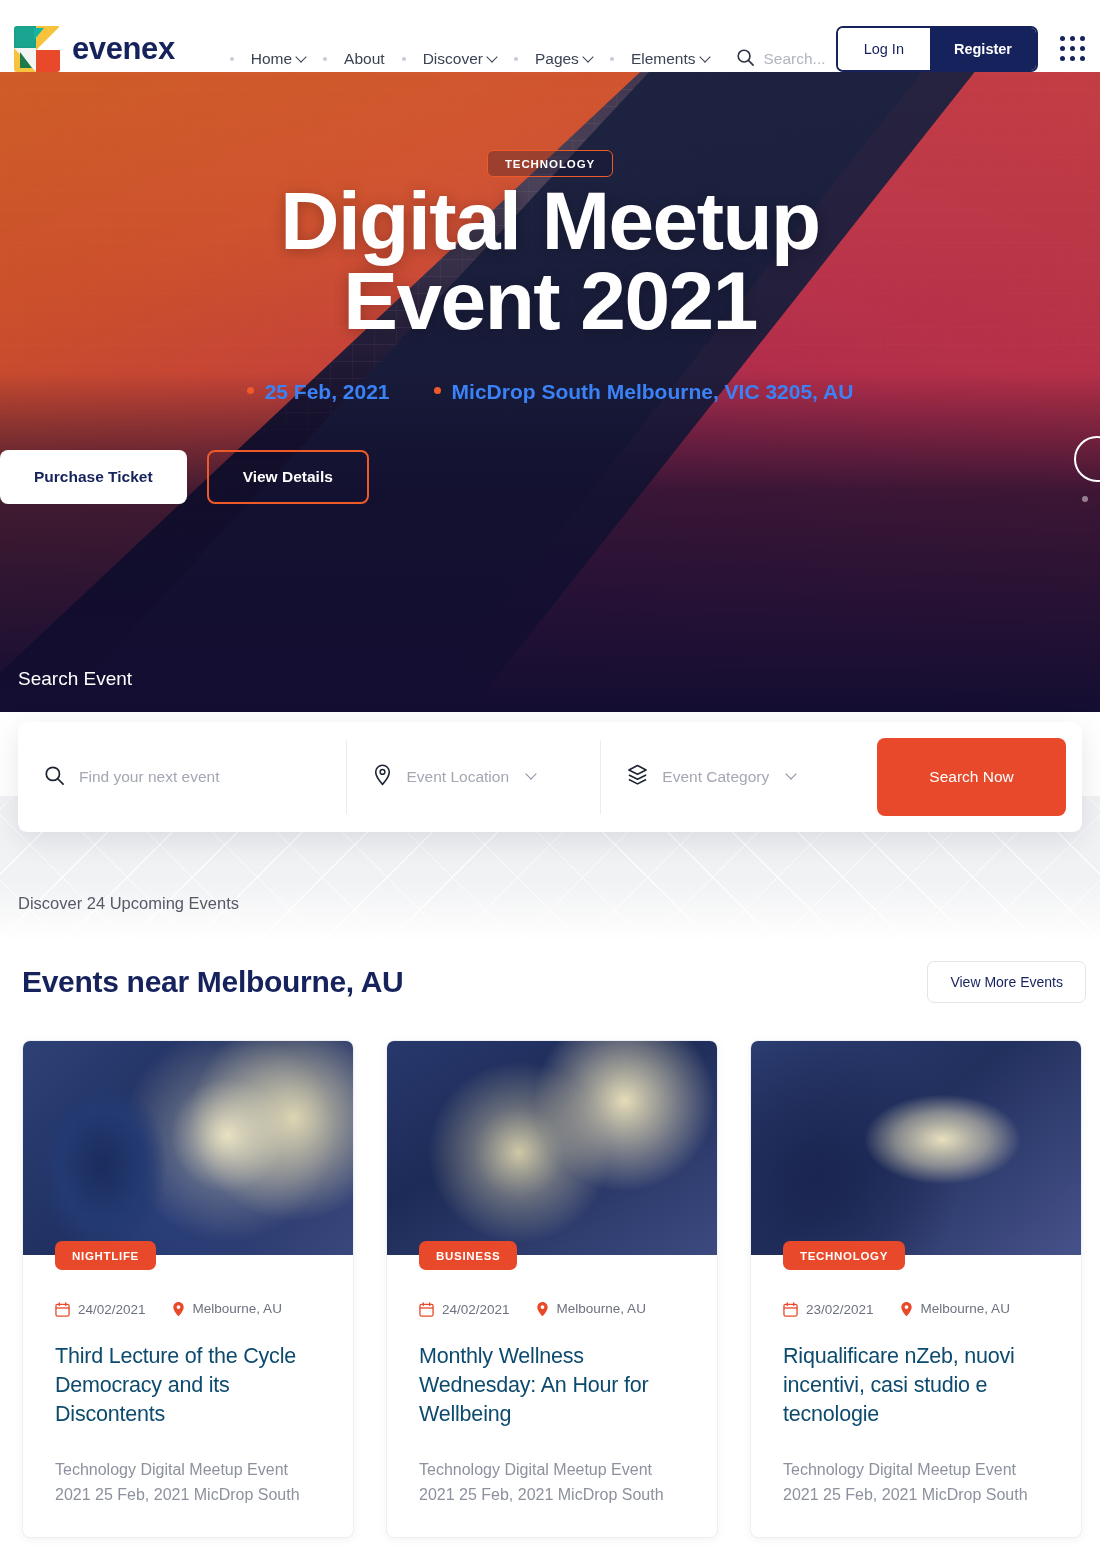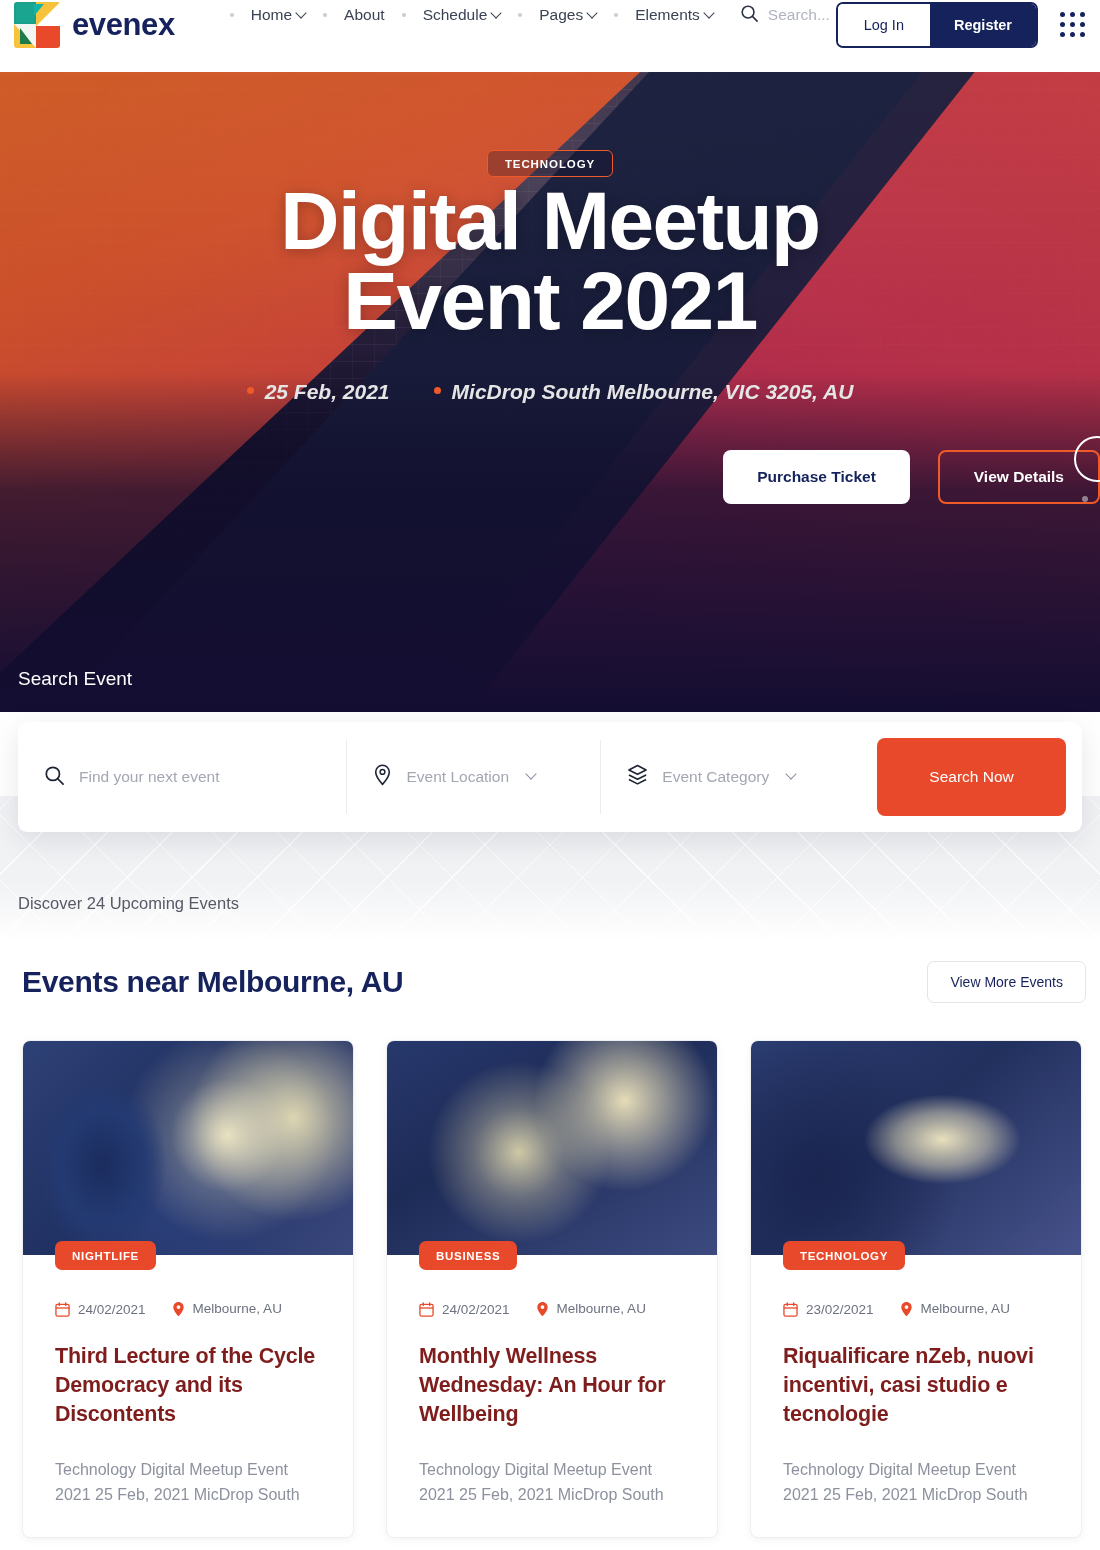--- a/index.html
+++ b/index.html
@@ -7,22 +7,22 @@
     width: 1100px; height: 1550px;
     font-family: "Liberation Sans", sans-serif;
     background: #ffffff;
     overflow: hidden;
   }
 
   
   .header {
     height: 72px; width: 1100px;
     background: #ffffff;
-    display: flex; align-items: flex-start;
-    padding: 2px 14px 0 14px;
+    display: flex; align-items: flex-end;
+    padding: 8px 14px 0 14px;
     position: relative; z-index: 40;
   }
   .brand { display: flex; align-items: center; gap: 12px; }
   .logo-mark { width: 46px; height: 46px; position: relative; border-radius: 3px; overflow: hidden; }
   .brand-name {
     font-size: 31px; font-weight: 700; color: #15225c;
     letter-spacing: -0.4px;
   }
 
   .nav { display: flex; align-items: center; margin-left: 46px; }
@@ -113,27 +113,27 @@
     padding: 7px 17px 6px; background: rgba(20,15,40,0.28);
   }
   .hero-title {
     margin-top: 4px;
     color: #ffffff; font-weight: 800; font-size: 82px; line-height: 0.98;
     letter-spacing: -1.5px;
     text-shadow: 0 2px 14px rgba(0,0,0,0.25);
   }
   .hero-meta {
     margin-top: 38px; display: flex; justify-content: center; align-items: center;
-    gap: 44px; color: #e5e5e5; font-size: 21px; font-weight: 700; font-style: italic;
+    gap: 44px; color: #3b82f6; font-size: 21px; font-weight: 700;
   }
   .hero-meta span.dot {
     display: inline-block; width: 7px; height: 7px; border-radius: 50%;
     background: #ef5a28; margin-right: 11px; vertical-align: middle; position: relative; top: -3px;
   }
-  .hero-buttons { margin-top: 46px; display: flex; justify-content: flex-end; gap: 28px; padding-left: 16px; }
+  .hero-buttons { margin-top: 46px; display: flex; justify-content: flex-start; gap: 20px; }
   .btn-purchase {
     background: #ffffff; color: #15225c; font-size: 15.5px; font-weight: 600;
     border: none; border-radius: 8px; padding: 0 34px; height: 54px;
     display: flex; align-items: center; cursor: pointer; font-family: inherit;
   }
   .btn-details {
     background: transparent; color: #ffffff; font-size: 15.5px; font-weight: 600;
     border: 2px solid #ef5a28; border-radius: 8px; padding: 0 34px; height: 54px;
     display: flex; align-items: center; cursor: pointer; font-family: inherit;
   }
@@ -249,21 +249,21 @@
   }
   .cat-badge {
     position: absolute; left: 32px; bottom: -15px;
     background: #e8492a; color: #ffffff; font-size: 11.5px; font-weight: 700;
     letter-spacing: 0.7px; border-radius: 7px; padding: 9px 17px 8px;
   }
   .card-body { padding: 46px 32px 30px; }
   .card-meta { display: flex; align-items: center; gap: 26px; }
   .meta-item { display: flex; gap: 8px; font-size: 13.5px; color: #6c727f; }
   .card-title {
-    margin-top: 22px; font-size: 21.5px; font-weight: 700; color: #7f1d1d;
+    margin-top: 22px; font-size: 21.5px; font-weight: 400; color: #0c4a6e;
     line-height: 1.36; letter-spacing: -0.2px;
   }
   .card-desc {
     margin-top: 28px; font-size: 16px; color: #8c919d; line-height: 1.55;
   }
 </style>
 </head>
 <body>
 
 <div class="header">
@@ -291,21 +291,21 @@
     <span class="nav-item">
       <span>Home</span>
       <span class="chev"></span>
     </span>
     <span class="nav-sep"></span>
     <span class="nav-item">
       <span>About</span>
     </span>
     <span class="nav-sep"></span>
     <span class="nav-item">
-      <span>Schedule</span>
+      <span>Discover</span>
       <span class="chev"></span>
     </span>
     <span class="nav-sep"></span>
     <span class="nav-item">
       <span>Pages</span>
       <span class="chev"></span>
     </span>
     <span class="nav-sep"></span>
     <span class="nav-item">
       <span>Elements</span>

